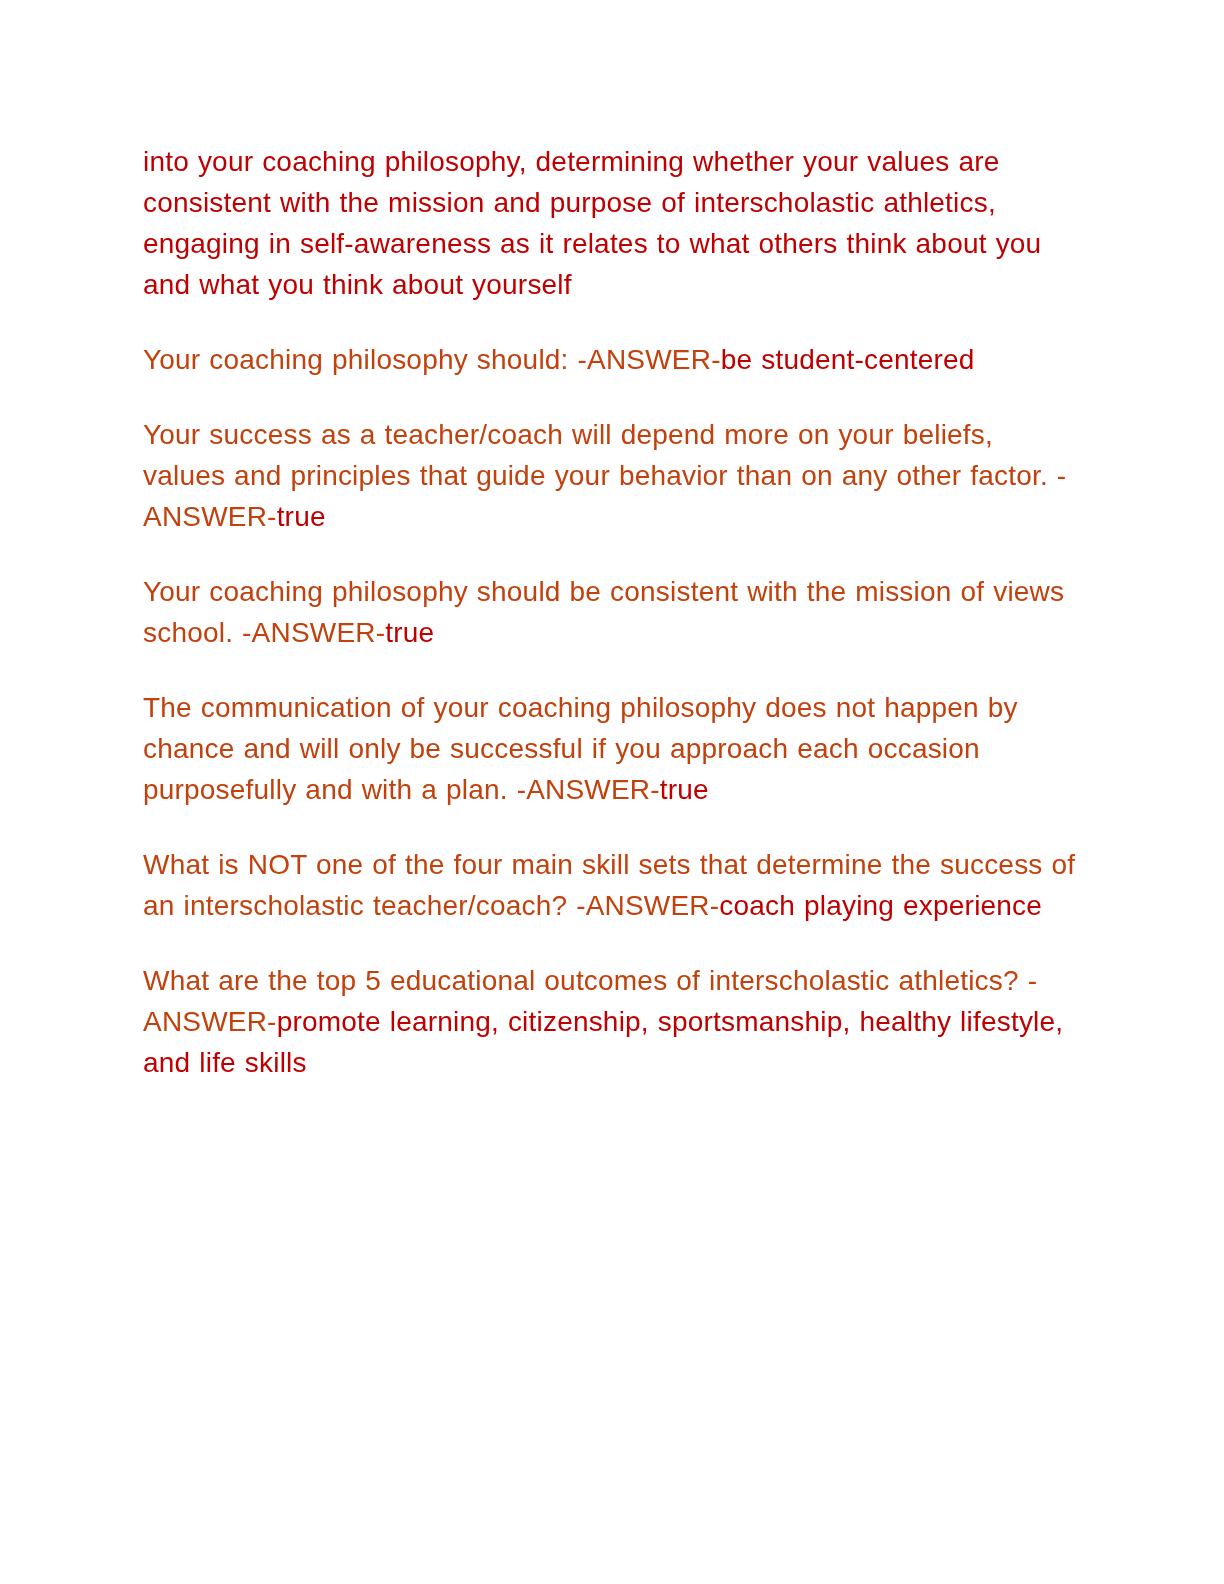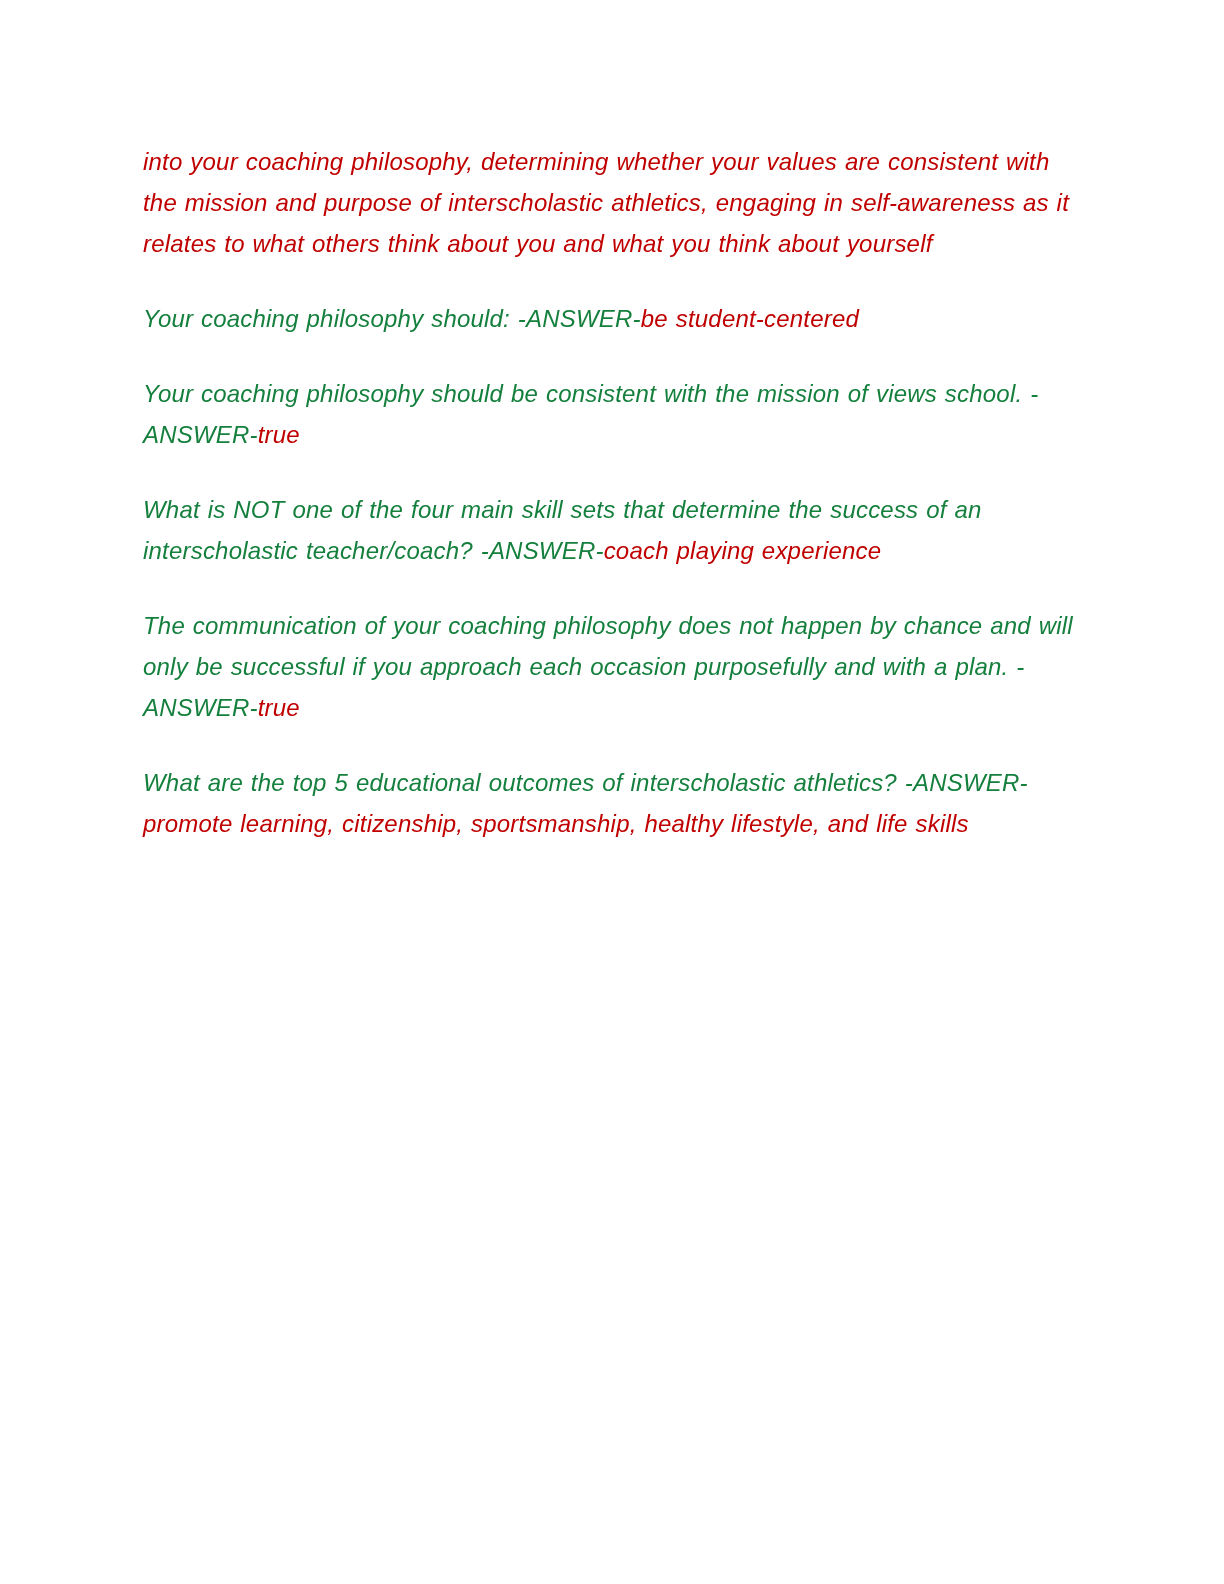--- a/index.html
+++ b/index.html
@@ -16,34 +16,34 @@
     font-family: "Liberation Sans", "DejaVu Sans", sans-serif;
   }
   .doc-body {
     position: absolute;
     top: 141px;
     left: 143px;
     width: 938px;
   }
   .para {
     margin: 0 0 34px 0;
-    font-size: 24px;
+    font-size: 28px;
     line-height: 41px;
     letter-spacing: 0.2px;
     word-spacing: 1px;
-    font-style: italic;
   }
-  .seg-question { color: #15803d; }
+  .seg-question { color: #c2410c; }
   .seg-answer  { color: #c00000; }
 </style>
 </head>
 <body>
 
 <div class="page">
   <div class="doc-body" id="doc-body">
       <p class="para"><span class="seg-answer">into your coaching philosophy, determining whether your values are consistent with the mission and purpose of interscholastic athletics, engaging in self-awareness as it relates to what others think about you and what you think about yourself</span></p>
       <p class="para"><span class="seg-question">Your coaching philosophy should: -ANSWER-</span><span class="seg-answer">be student-centered</span></p>
+      <p class="para"><span class="seg-question">Your success as a teacher/coach will depend more on your beliefs, values and principles that guide your behavior than on any other factor. -ANSWER-</span><span class="seg-answer">true</span></p>
       <p class="para"><span class="seg-question">Your coaching philosophy should be consistent with the mission of views school. -ANSWER-</span><span class="seg-answer">true</span></p>
+      <p class="para"><span class="seg-question">The communication of your coaching philosophy does not happen by chance and will only be successful if you approach each occasion purposefully and with a plan. -ANSWER-</span><span class="seg-answer">true</span></p>
       <p class="para"><span class="seg-question">What is NOT one of the four main skill sets that determine the success of an interscholastic teacher/coach? -ANSWER-</span><span class="seg-answer">coach playing experience</span></p>
-      <p class="para"><span class="seg-question">The communication of your coaching philosophy does not happen by chance and will only be successful if you approach each occasion purposefully and with a plan. -ANSWER-</span><span class="seg-answer">true</span></p>
       <p class="para"><span class="seg-question">What are the top 5 educational outcomes of interscholastic athletics? -ANSWER-</span><span class="seg-answer">promote learning, citizenship, sportsmanship, healthy lifestyle, and life skills</span></p>
     </div>
 </div>
 
 </body></html>

